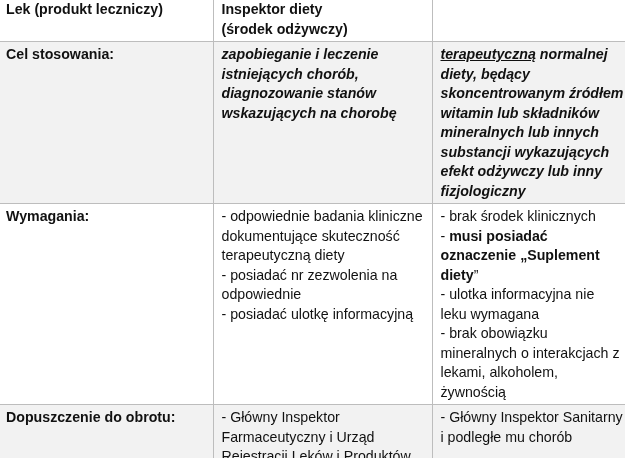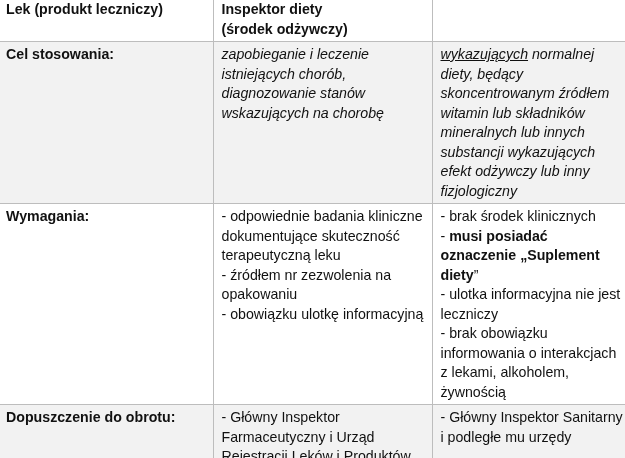--- a/index.html
+++ b/index.html
@@ -10,21 +10,21 @@
   col.c3 { width: 198px; }
   td { vertical-align: top; font-size: 14.2px; line-height: 19.5px; padding: 2px 6px 2px 8px; border: 1px solid #bdbdbd; border-top: 0; }
   td:first-child { border-left: 0; padding-left: 8px; }
   tr.hdr td { height: 35px; padding-top: 3px; }
   tr.hdr td { font-weight: bold; }
   tr.shade td { background: #f2f2f2; }
   tr.r1 td { height: 150px; padding-top: 3px; }
   tr.r2 td { height: 165px; padding-top: 3px; }
   tr.r3 td { height: 100px; padding-top: 3px; border-bottom: 0; }
   .rowlabel { font-weight: bold; }
-  .it { font-style: italic; }
+  .it { font-style: italic; font-weight: bold; }
   .ul { text-decoration: underline; }
   .b { font-weight: bold; }
   .line { display: block; }
 </style>
 </head>
 <body>
 
 <table>
   <colgroup>
       <col class="c1">
@@ -37,42 +37,42 @@
     <td>
       <span class="line">Inspektor diety</span>
       <span class="line">(środek odżywczy)</span>
     </td>
     <td></td>
   </tr>
 
   <tr class="r1 shade">
     <td class="rowlabel">Cel stosowania:</td>
     <td class="it">zapobieganie i leczenie istniejących chorób, diagnozowanie stanów wskazujących na chorobę</td>
-    <td class="it"><span class="ul">wykazujących</span><span> normalnej diety, będący skoncentrowanym źródłem witamin lub składników mineralnych lub innych substancji wykazujących efekt odżywczy lub inny fizjologiczny</span></td>
+    <td class="it"><span class="ul">terapeutyczną</span><span> normalnej diety, będący skoncentrowanym źródłem witamin lub składników mineralnych lub innych substancji wykazujących efekt odżywczy lub inny fizjologiczny</span></td>
   </tr>
 
   <tr class="r2">
     <td class="rowlabel">Wymagania:</td>
     <td>
-      <span class="line">- odpowiednie badania kliniczne dokumentujące skuteczność terapeutyczną leku</span>
-      <span class="line">- źródłem nr zezwolenia na opakowaniu</span>
-      <span class="line">- obowiązku ulotkę informacyjną</span>
+      <span class="line">- odpowiednie badania kliniczne dokumentujące skuteczność terapeutyczną diety</span>
+      <span class="line">- posiadać nr zezwolenia na odpowiednie</span>
+      <span class="line">- posiadać ulotkę informacyjną</span>
     </td>
     <td>
       <span class="line">- brak środek klinicznych</span>
       <span class="line"><span>- </span><span class="b">musi posiadać oznaczenie „Suplement diety</span><span>”</span></span>
-      <span class="line">- ulotka informacyjna nie jest leczniczy</span>
-      <span class="line">- brak obowiązku informowania o interakcjach z lekami, alkoholem, żywnością</span>
+      <span class="line">- ulotka informacyjna nie leku wymagana</span>
+      <span class="line">- brak obowiązku mineralnych o interakcjach z lekami, alkoholem, żywnością</span>
     </td>
   </tr>
 
   <tr class="r3 shade">
     <td class="rowlabel">Dopuszczenie do obrotu:</td>
     <td>
       <span class="line">- Główny Inspektor Farmaceutyczny i Urząd Rejestracji Leków i Produktów Biobójczych</span>
 
     </td>
     <td>
-      <span class="line">- Główny Inspektor Sanitarny i podległe mu urzędy</span>
+      <span class="line">- Główny Inspektor Sanitarny i podległe mu chorób</span>
     </td>
   </tr>
 </tbody>
   </table>
 
 </body></html>

